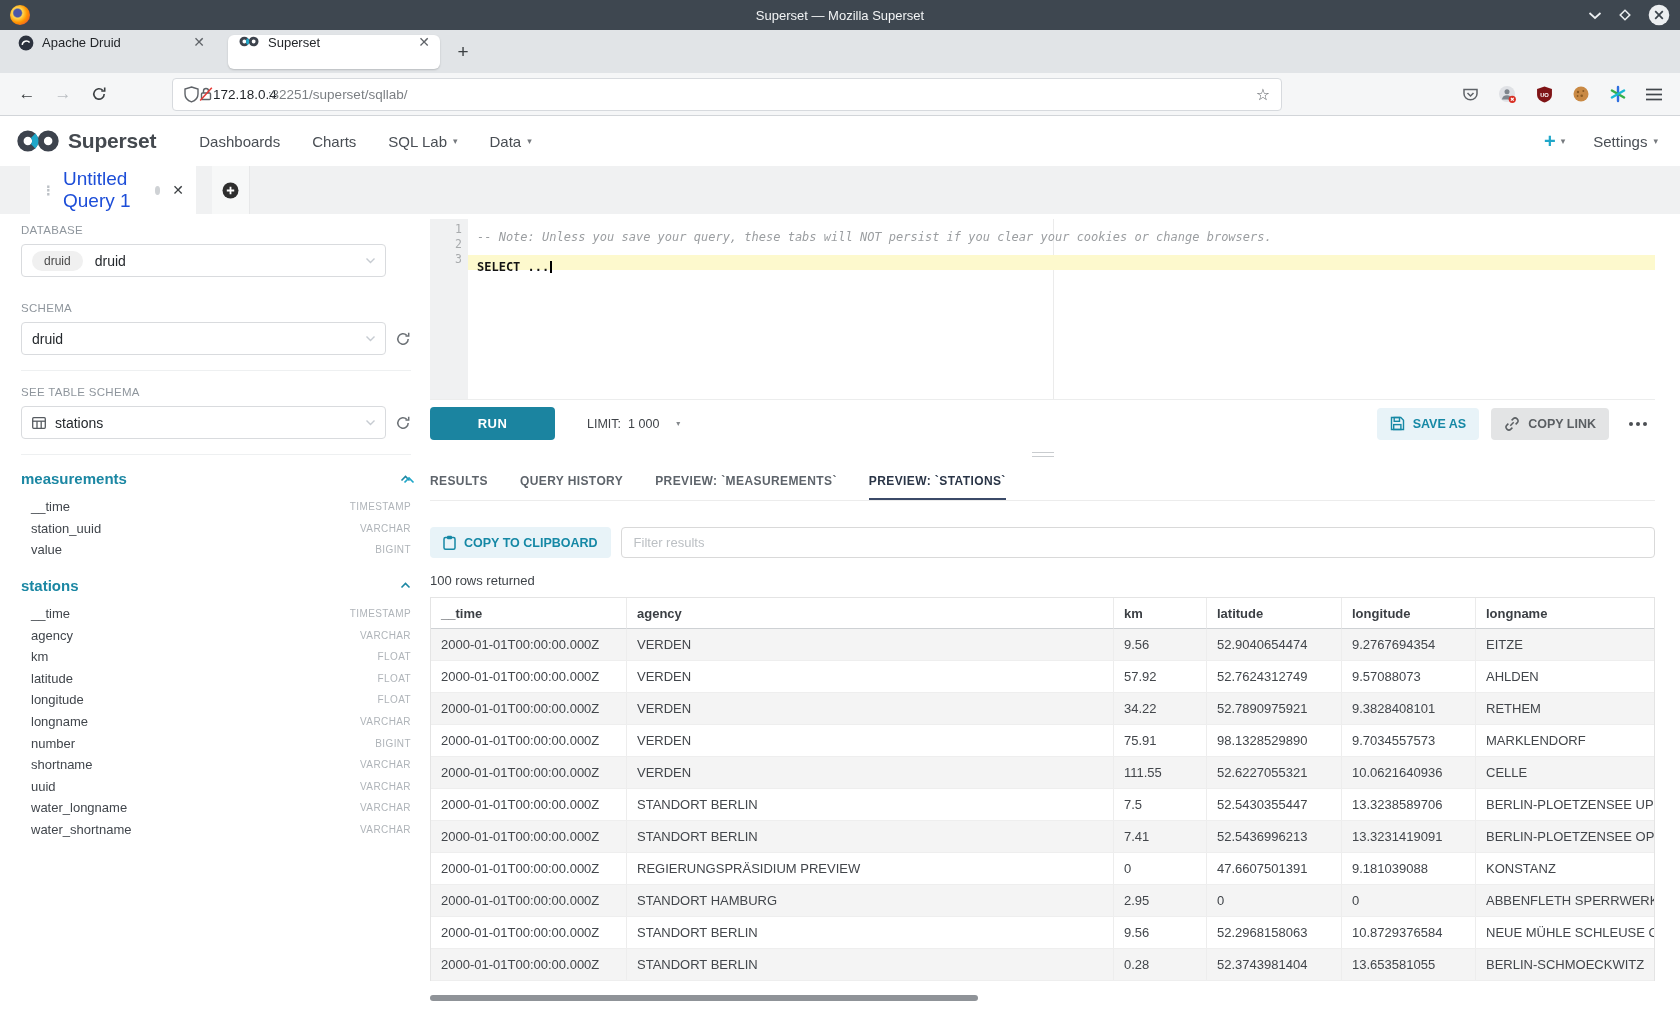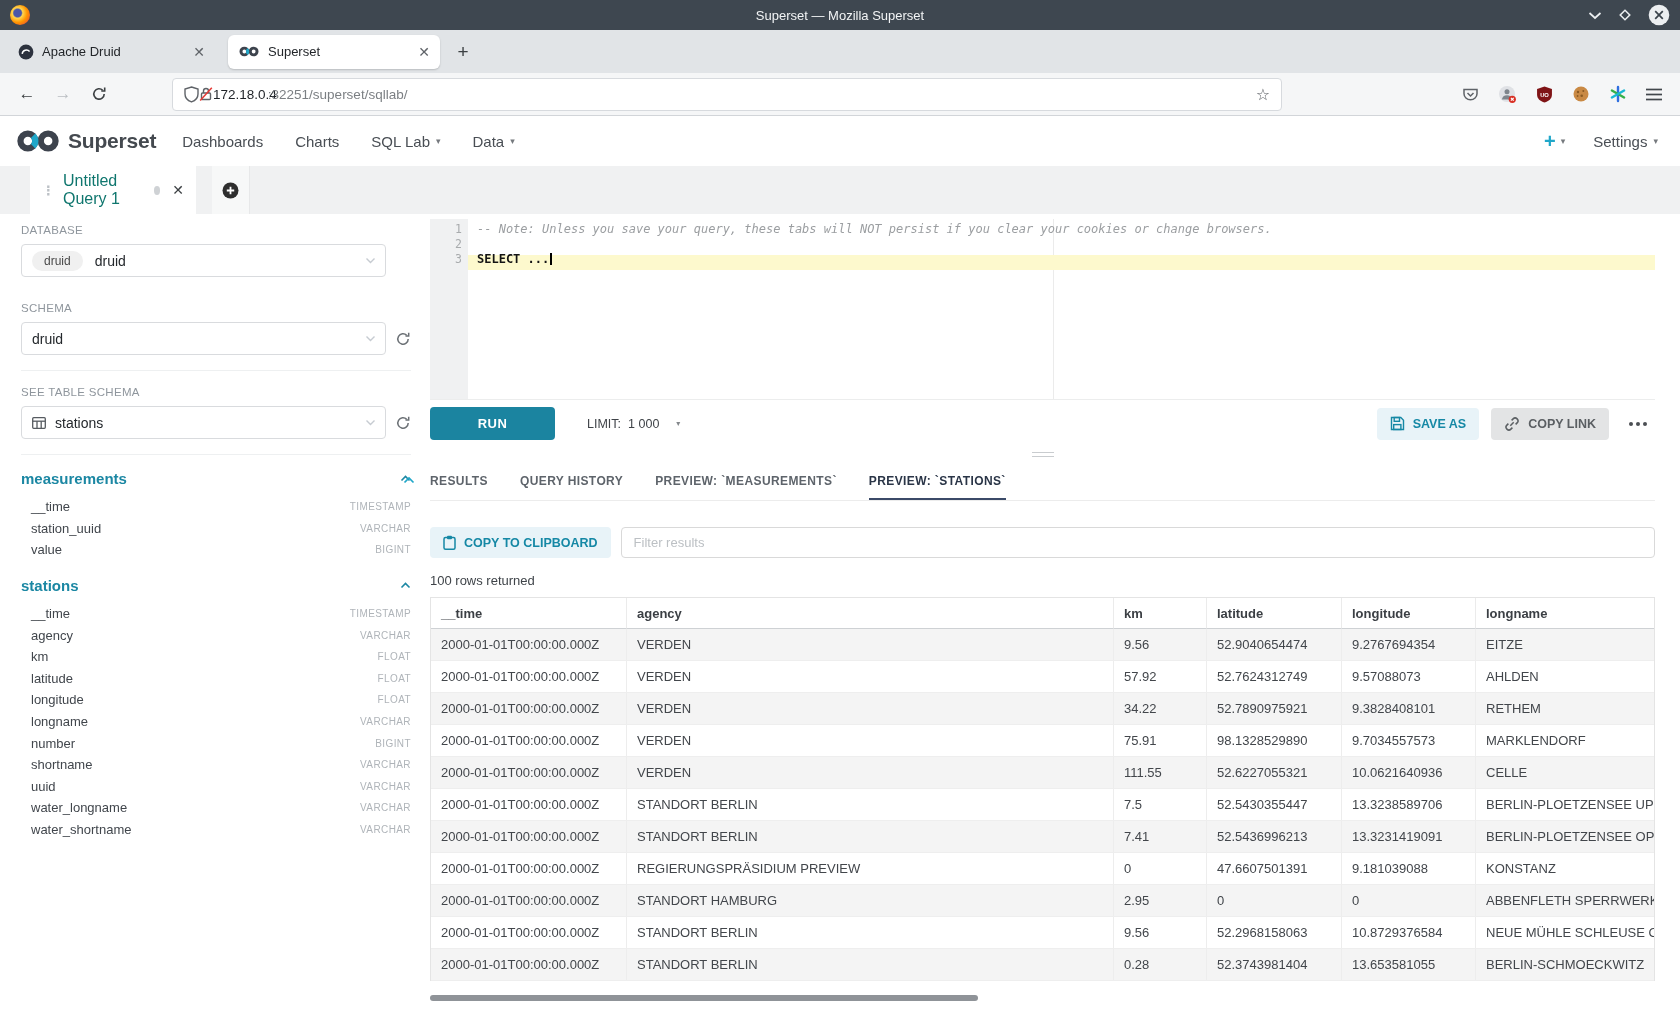--- a/index.html
+++ b/index.html
@@ -10,21 +10,21 @@
   #titlebar { position:absolute; left:0; top:0; width:1680px; height:30px; background:#3e4750;
     display:flex; align-items:center; padding:0 10px; }
   #titlebar .title { position:absolute; left:0; right:0; text-align:center; color:#f2f4f5; font-size:13px; }
   .fx-logo { width:20px; height:20px; border-radius:50%;
     background:radial-gradient(circle at 38% 40%, #4a57a8 0 22%, #ffd54f 30%, #ff9500 55%, #e8453c 90%); }
   .winbtns { margin-left:auto; display:flex; align-items:center; gap:16px; z-index:2; }
 
   
   #tabstrip { position:absolute; left:0; top:30px; width:1680px; height:43px; background:#e1e4e7;
     display:flex; align-items:center; padding:0 8px; }
-  .fxtab { height:34px; border-radius:6px; display:flex; align-items:center; gap:8px;
+  .fxtab { height:34px; border-radius:6px; display:flex; align-items:flex-start; gap:8px;
     padding:0 10px; font-size:13px; color:#23262a; }
   .fxtab.inactive { width:207px; }
   .fxtab.active { width:212px; margin-left:13px; background:#fff; box-shadow:0 1px 2px rgba(0,0,0,.18); }
   .tab-close { margin-left:auto; color:#5f6368; font-size:14px; line-height:1; }
   .newtab { width:30px; height:30px; margin-left:8px; display:flex; align-items:center;
     justify-content:center; font-size:19px; color:#3c4043; }
 
   
   #urlbar { position:absolute; left:0; top:73px; width:1680px; height:43px; background:#f5f6f7;
     border-bottom:1px solid #d2d5d9; display:flex; align-items:center; padding:0 14px; }
@@ -34,33 +34,33 @@
   #urlinput { margin-left:60px; width:1110px; height:33px; background:#fff; border:1px solid #d7dade;
     border-radius:4px; display:flex; align-items:center; padding:0 11px; }
   #urlinput .host { font-size:13.5px; color:#1f2328; }
   #urlinput .rest { font-size:13.5px; color:#7b7f83; margin-left:-9px; }
   .uicons { margin-left:auto; display:flex; align-items:center; gap:19px; padding-right:4px; }
 
   
   #ssnav { position:absolute; left:0; top:116px; width:1680px; height:50px; background:#fff;
     display:flex; align-items:center; padding:0 14px; }
   .brandtxt { font-size:21px; font-weight:bold; color:#44494f; letter-spacing:-.2px; margin-left:6px; }
-  .navitems { display:flex; align-items:center; gap:32px; margin-left:26px; }
+  .navitems { display:flex; align-items:center; gap:32px; margin-left:43px; }
   .navitem { font-size:15px; color:#494e54; display:flex; align-items:center; gap:6px; }
   .caret { font-size:9px; color:#75797e; }
   .nav-right { margin-left:auto; display:flex; align-items:center; gap:28px; padding-right:8px; }
   .plusbtn { color:#20a7c9; font-size:20px; font-weight:bold; display:flex; align-items:center; gap:5px; }
 
   
   #qtabs { position:absolute; left:0; top:166px; width:1680px; height:48px; background:#f0f1f2;
     display:flex; align-items:stretch; }
   .qtab { margin-left:30px; width:166px; background:#fff; display:flex; align-items:center;
     gap:8px; padding:0 12px; }
   .qtab .drag { color:#bcc1c6; font-size:13px; font-weight:bold; }
-  .qtab .qlabel { color:#0f766e; font-size:16px; }
+  .qtab .qlabel { color:#1d4ed8; font-size:19px; }
   .qtab .dot { width:9px; height:9px; border-radius:50%; background:#cfd2d5; }
   .qtab .x { color:#3c4043; font-size:14px; margin-left:4px; }
   .qplus { width:38px; margin-left:16px; background:#f7f8f8; display:flex; align-items:center;
     justify-content:center; border-right:1px solid #e7e8e9; }
 
   
   #sidebar { position:absolute; left:0; top:214px; width:423px; bottom:0; padding:0 12px 0 21px; }
   .slabel { font-size:11.5px; color:#8f969d; letter-spacing:.3px; margin-bottom:8px; }
   .select-row { display:flex; align-items:center; gap:9px; }
   .sselect { width:365px; height:33px; border:1px solid #d9dbde; border-radius:4px; display:flex;
@@ -79,21 +79,21 @@
 
   
   #editor { position:absolute; left:430px; top:219px; width:1225px; height:180px;
     font-family:"DejaVu Sans Mono","Liberation Mono",monospace; }
   .gutter { position:absolute; left:0; top:0; width:38px; height:100%; background:#f0f1f2;
     color:#a8abad; font-size:11.5px; line-height:15px; text-align:right; padding:3px 6px 0 0; }
   .print-margin { position:absolute; left:623px; top:0; bottom:0; width:1px; background:#ebebeb; }
   .active-line-bg { position:absolute; left:38px; right:0; top:36px; height:15px; background:#fdf9cd; }
   .codearea { position:absolute; left:38px; right:0; top:3px; line-height:15px; font-size:12px; }
   .code-line { height:15px; padding-left:9px; white-space:pre; position:relative; }
-  .c-comment { color:#9b9ea1; font-style:italic; }
+  .c-comment { color:#9b9ea1; font-style:italic;margin-top:8px; }
   .c-stmt { color:#141414; font-weight:bold; }
   .cursor { display:inline-block; width:2px; height:12px; background:#000; vertical-align:-2px; margin-left:1px; }
 
   
   #sql-toolbar { position:absolute; left:430px; top:399px; width:1225px; height:48px;
     border-top:1px solid #eceded; display:flex; align-items:center; }
   .run-btn { width:125px; height:33px; background:#1b84a0; color:#fff; border-radius:4px;
     font-size:13px; font-weight:bold; letter-spacing:.4px; display:flex; align-items:center;
     justify-content:center; }
   .limit { margin-left:32px; display:flex; align-items:center; font-size:12.5px; color:#3f4348; }

